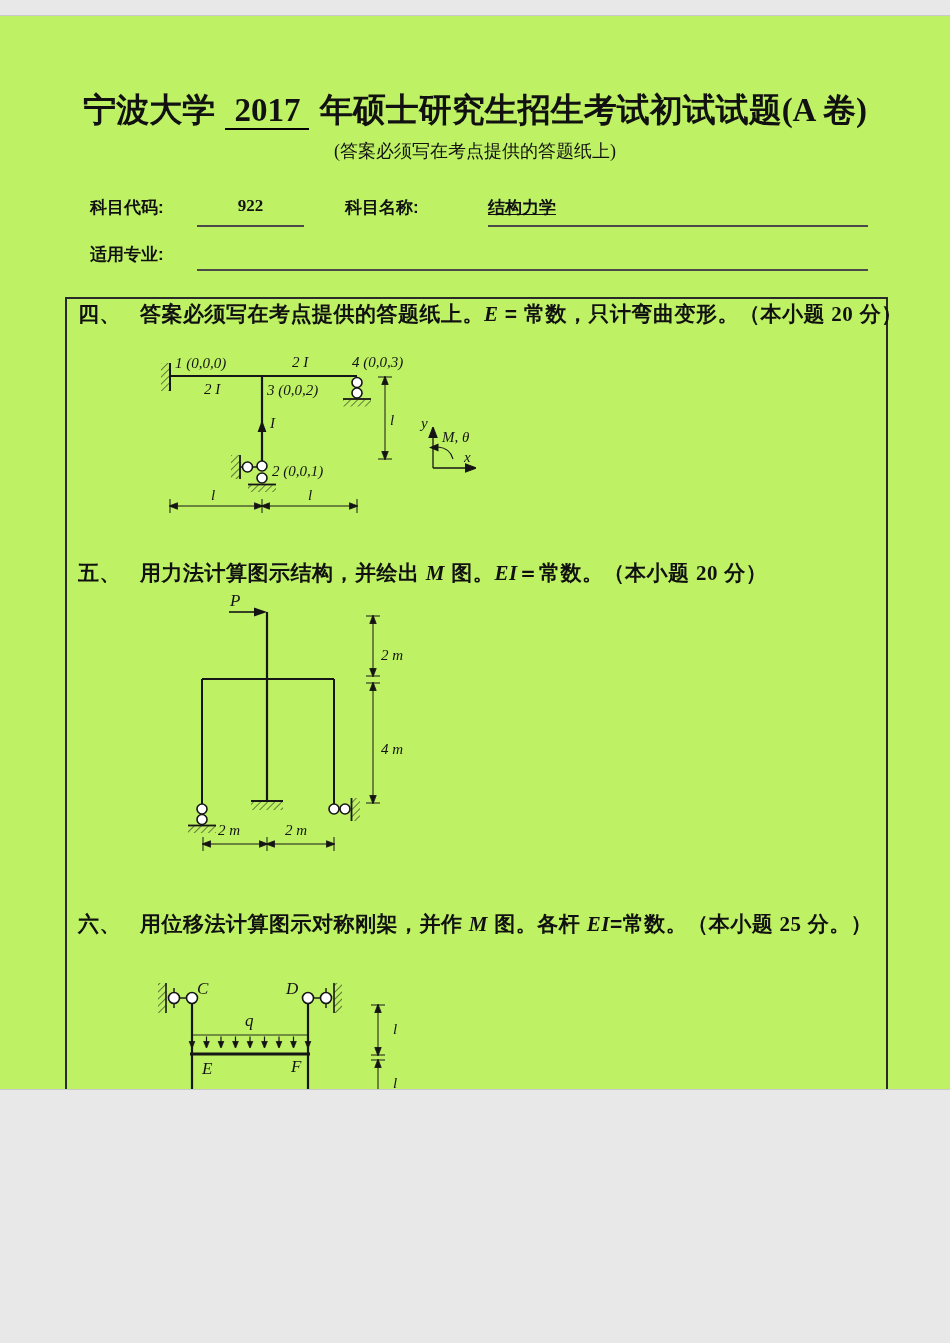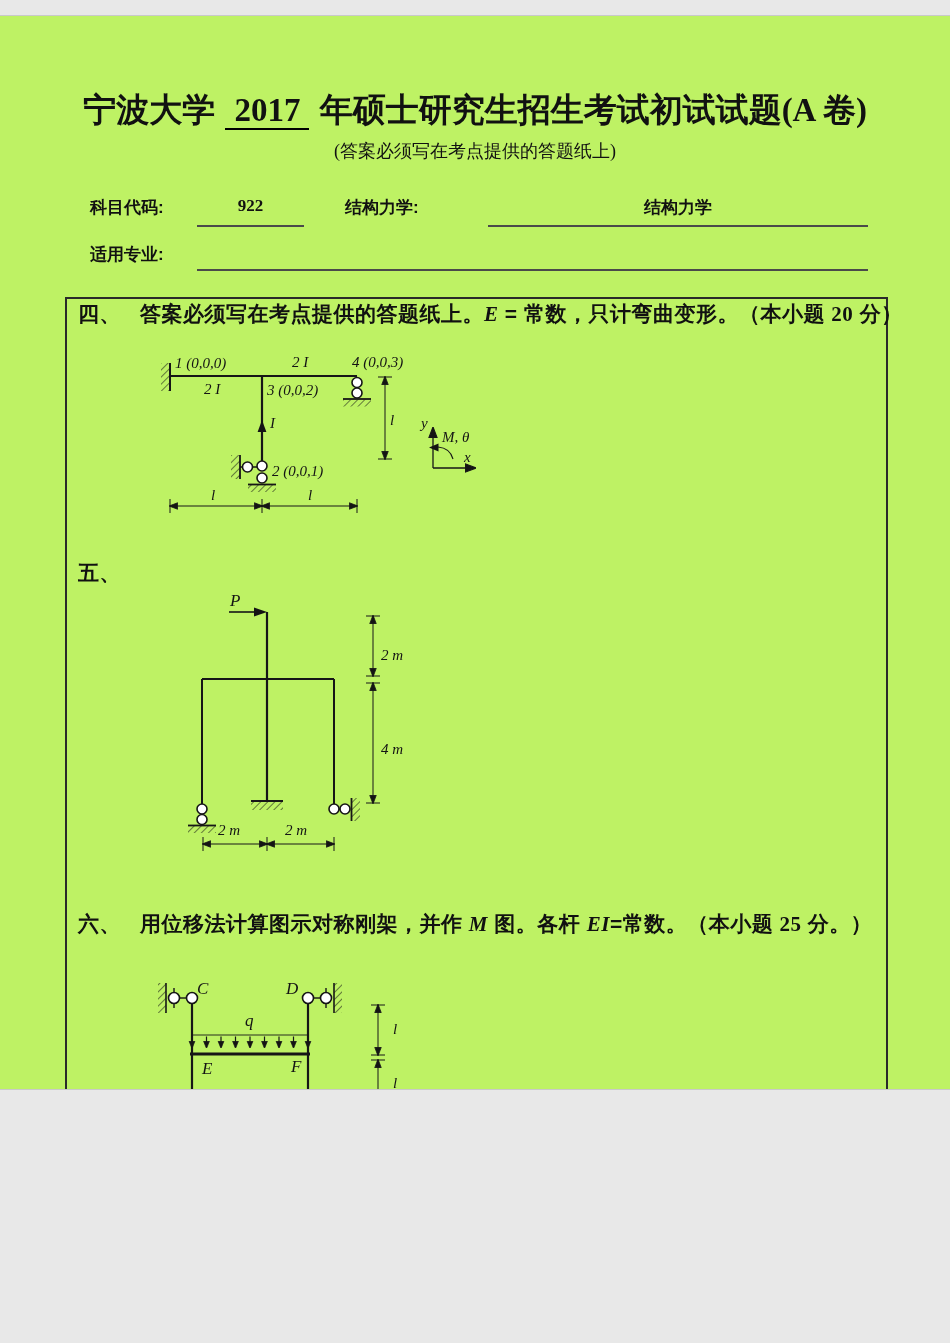--- a/index.html
+++ b/index.html
@@ -5,21 +5,21 @@
   html,body{margin:0;padding:0;background:#e8e8e8;}
   .page{position:relative;width:950px;height:1073px;background:#bef264;margin:16px auto;
         font-family:"Liberation Serif",serif;color:#111;overflow:hidden;outline:1px solid #c9c9c9;}
   .abs{position:absolute;}
   .title{top:72px;left:0;right:0;text-align:center;font-weight:bold;font-size:33px;
          font-family:"Liberation Serif",serif;white-space:nowrap;}
   .title .yr{border-bottom:2px solid #000;padding:0 9px;margin:0 2px;}
   .subtitle{top:123px;left:0;right:0;text-align:center;font-size:18px;}
   .mlabel{font:bold 17px "Liberation Sans",sans-serif;}
   .mval{font:bold 17px "Liberation Serif",serif;text-align:center;}
-  .mvalcn{font:bold 17px "Liberation Sans",sans-serif;text-align:center;}
+  .mvalcn{font:bold 17px "Liberation Sans",sans-serif;text-align:left;text-decoration:underline;}
   .majors{font:bold 18px "Liberation Sans",sans-serif;letter-spacing:2.5px;white-space:nowrap;}
   .uline{height:2px;background:#4a4a4a;}
   .qbox{left:65px;top:281px;width:819px;height:984px;border:2px solid #2a2a2a;}
   .qline{left:78px;right:60px;display:flex;font:bold 21px "Liberation Sans",sans-serif;
          letter-spacing:0.5px;white-space:nowrap;}
   .qnum{width:62px;flex:none;}
   .qm{font-family:"Liberation Serif",serif;font-style:italic;}
   .qn{font-family:"Liberation Serif",serif;}
   .diag{position:absolute;}
   .lb{font:italic 15px "Liberation Serif",serif;fill:#141414;}
@@ -33,21 +33,21 @@
 <body>
 
 <div class="page">
 
   <div class="abs title"><span>宁波大学</span> <span class="yr">2017</span> <span>年硕士研究生招生考试初试试题(A 卷)</span></div>
   <div class="abs subtitle">(答案必须写在考点提供的答题纸上)</div>
 
   <div class="abs mlabel" style="left:90px;top:180px">科目代码:</div>
   <div class="abs mval" style="left:197px;top:180px;width:107px">922</div>
   <div class="abs uline" style="left:197px;top:209px;width:107px"></div>
-  <div class="abs mlabel" style="left:345px;top:180px">结构力学:</div>
+  <div class="abs mlabel" style="left:345px;top:180px">科目名称:</div>
   <div class="abs mvalcn" style="left:488px;top:180px;width:380px">结构力学</div>
   <div class="abs uline" style="left:488px;top:209px;width:380px"></div>
   <div class="abs mlabel" style="left:90px;top:227px">适用专业:</div>
   <div class="abs uline" style="left:197px;top:253px;width:671px"></div>
 
   <div class="abs qbox"></div>
 
   <div class="abs qline" style="top:284px">
     <span class="qnum">四、</span>
     <span><span>答案必须写在考点提供的答题纸上。</span><span class="qm">E</span><span> = 常数，只计弯曲变形。（本小题 </span><span class="qn">20</span><span> 分）</span></span>
@@ -115,20 +115,21 @@
       <text class="lb" x="168" y="152">l</text>
       <text class="lb" x="250" y="77">l</text>
       <text class="lb" x="281" y="80">y</text>
       <text class="lb" x="324" y="114">x</text>
       <text class="lb" x="302" y="94">M, θ</text>
     </g>
   </svg>
 
   <div class="abs qline" style="top:543px">
     <span class="qnum">五、</span>
+    <span><span>用力法计算图示结构，并绘出 </span><span class="qm">M</span><span> 图。</span><span class="qm">EI</span><span>＝常数。（本小题 </span><span class="qn">20</span><span> 分）</span></span>
   </div>
 
   <svg class="diag" style="left:185px;top:578px" width="270" height="268" viewBox="0 0 270 268">
     <defs>
       <pattern id="h5" patternUnits="userSpaceOnUse" width="5" height="5" patternTransform="rotate(45)">
         <line x1="0" y1="0" x2="0" y2="5" stroke="#454545" stroke-width="1.1"></line>
       </pattern>
       <marker id="a5" viewBox="0 0 10 10" refX="9" refY="5" markerWidth="8.5" markerHeight="8.5" orient="auto-start-reverse">
         <path d="M0,1.2 L10,5 L0,8.8 z" fill="#141414" stroke="none"></path>
       </marker>

